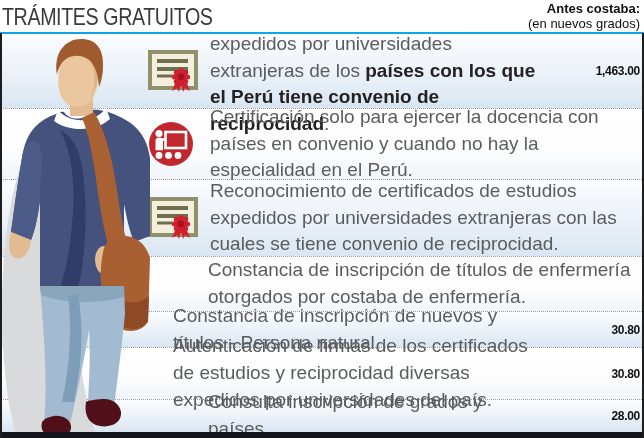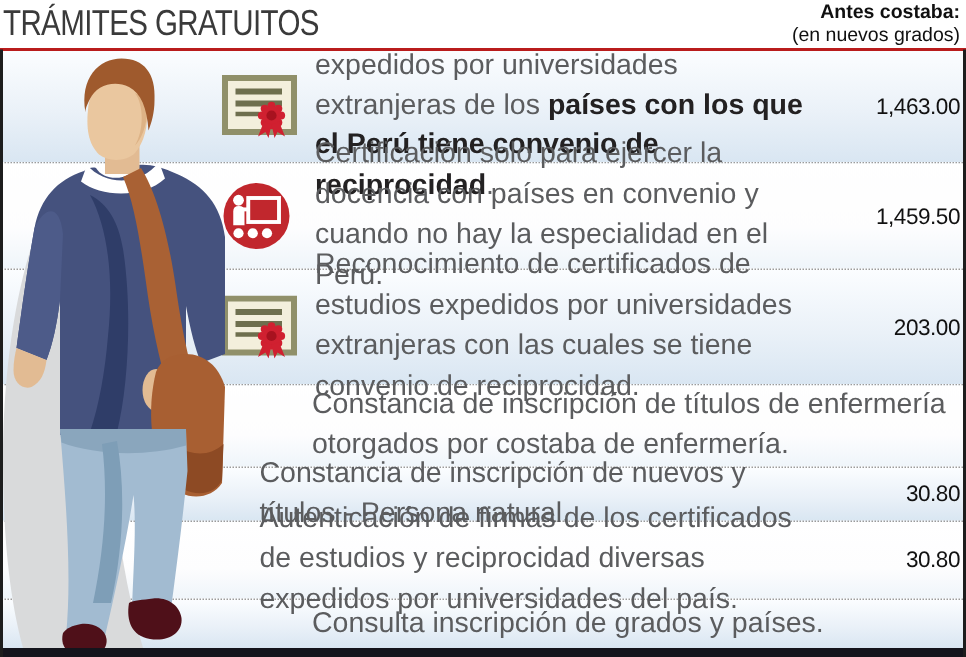--- a/index.html
+++ b/index.html
@@ -3,22 +3,22 @@
 <meta charset="utf-8">
 <style>
   html,body{margin:0;padding:0;background:#fff;}
   .infographic{
     position:relative;width:644px;height:438px;overflow:hidden;
     font-family:"Liberation Sans", sans-serif;background:#fff;
   }
   
   .hdr{
     position:absolute;top:0;left:0;right:0;height:32px;
-    display:flex;justify-content:space-between;align-items:flex-start;
-    border-bottom:2px solid #b91c1c;background:#fff;z-index:6;
+    display:flex;justify-content:space-between;align-items:center;
+    border-bottom:2px solid #0ea5e9;background:#fff;z-index:6;
   }
   .hdr-title{
     font-size:24px;color:#3a3a3a;font-weight:normal;margin:2px 0 0 2px;
     display:inline-block;transform:scaleX(.82);transform-origin:0 50%;
     letter-spacing:-.5px;white-space:nowrap;
   }
   .hdr-right{
     text-align:right;font-size:13px;line-height:1.12;color:#101010;
     padding:1px 4px 0 0;
   }
@@ -36,21 +36,21 @@
   .h75{height:75px}.h71{height:71px}.h77{height:77px}.h55{height:55px}
   .h36{height:36px}.h52{height:52px}.h32{height:32px}
   .icon-cell{flex:0 0 62px;display:flex;align-items:center;justify-content:flex-start;}
   .sp60{flex:0 0 60px;}.sp25{flex:0 0 25px;}
   .text-cell{
     flex:1 1 auto;font-size:19px;color:#5b5c5e;line-height:1.42;
     letter-spacing:0;padding-right:6px;
   }
   .text-cell strong{color:#232122;}
   .value-cell{
-    flex:0 0 93px;text-align:right;font-weight:normal;font-size:15px;
+    flex:0 0 93px;text-align:right;font-weight:bold;font-size:12px;
     color:#111;letter-spacing:-.3px;white-space:nowrap;
   }
   
   .frame{
     position:absolute;left:0;top:33px;right:0;bottom:0;z-index:7;
     border-left:2px solid #1d1d1d;border-right:2px solid #1d1d1d;
     pointer-events:none;
   }
   .bottom-bar{
     position:absolute;left:0;right:0;bottom:0;height:6px;background:#14141c;z-index:6;
@@ -107,21 +107,20 @@
           <rect x="17.5" y="11" width="20.5" height="16" fill="none" stroke="#ffffff" stroke-width="2.6"></rect>
           <circle cx="11" cy="12.5" r="3.6" fill="#ffffff"></circle>
           <path d="M7.5,20 q0,-3.6 3.8,-3.6 q3.7,0 3.7,3.6 l0,9.2 l-7.5,0 Z" fill="#ffffff"></path>
           <rect x="13" y="17.3" width="5.5" height="2.6" fill="#ffffff"></rect>
           <circle cx="11" cy="34.5" r="3.4" fill="#ffffff"></circle>
           <circle cx="20.5" cy="34.5" r="3.4" fill="#ffffff"></circle>
           <circle cx="30" cy="34.5" r="3.4" fill="#ffffff"></circle>
         </svg>
       </div>
       <div class="text-cell">Certificación solo para ejercer la docencia con países en convenio y cuando no hay la especialidad en el Perú.</div>
-      <div class="value-cell">1,459.50</div>
     </div>
 
     <div class="row bg-a h77">
       <div class="icon-cell">
         <svg viewBox="0 0 50 42" width="50" height="42">
           <rect x="2" y="2" width="46" height="36" fill="#f3efdc" stroke="#90906a" stroke-width="4"></rect>
           <line x1="9" y1="11" x2="40" y2="11" stroke="#6e6f4e" stroke-width="4"></line>
           <line x1="9" y1="19" x2="40" y2="19" stroke="#6e6f4e" stroke-width="4"></line>
           <line x1="9" y1="26" x2="25" y2="26" stroke="#6e6f4e" stroke-width="3"></line>
           <g fill="#d02030">
@@ -134,21 +133,20 @@
             <circle cx="37.6" cy="31.6" r="2.6"></circle>
               <circle cx="28.4" cy="31.6" r="2.6"></circle>
             <circle cx="33" cy="27" r="6.5"></circle>
             <path d="M28,31 L24,41 L29,38 L31,42 L33,33 Z"></path>
             <path d="M38,31 L42,41 L37,38 L35,42 L33,33 Z"></path>
           </g>
           <circle cx="33" cy="27" r="3.4" fill="#a8121f"></circle>
         </svg>
       </div>
       <div class="text-cell">Reconocimiento de certificados de estudios expedidos por universidades extranjeras con las cuales se tiene convenio de reciprocidad.</div>
-      <div class="value-cell">203.00</div>
     </div>
 
     <div class="row bg-b h55">
       <div class="sp60"></div>
       <div class="text-cell">Constancia de inscripción de títulos de enfermería otorgados por costaba de enfermería.</div>
     </div>
 
     <div class="row bg-a h36">
       <div class="sp25"></div>
       <div class="text-cell">Constancia de inscripción de nuevos y títulos - Persona natural.</div>
@@ -157,20 +155,21 @@
 
     <div class="row bg-b h52">
       <div class="sp25"></div>
       <div class="text-cell">Autenticación de firmas de los certificados de estudios y reciprocidad diversas expedidos por universidades del país.</div>
       <div class="value-cell">30.80</div>
     </div>
 
     <div class="row bg-a h32">
       <div class="sp60"></div>
       <div class="text-cell">Consulta inscripción de grados y países.</div>
+      <div class="value-cell">28.00</div>
     </div>
 
   </div>
 
   <svg class="person" width="150" height="404" viewBox="0 0 150 404">
 
     <path d="M34,100 C 14,134 2,204 2,272 C 2,332 8,372 16,400 L 96,400 C 78,342 70,262 74,192 C 76,152 82,122 90,102 Z" fill="#d9dadb"></path>
 
     <path d="M56,80 C 38,86 27,98 23,118 C 18,146 14,176 11,198 L 31,206 C 35,196 38,182 40,166 L 40,256 L 124,256 L 124,170 C 127,186 130,198 134,208 L 150,202 L 150,124 C 147,102 136,90 118,82 C 108,77 98,75 92,76 C 88,86 70,88 64,78 C 61,77 58,79 56,80 Z" fill="#45527e"></path>
     <path d="M23,118 C 18,146 14,176 11,198 L 31,206 C 35,196 38,182 40,166 L 42,122 C 40,102 30,103 23,118 Z" fill="#4d5b89"></path>

